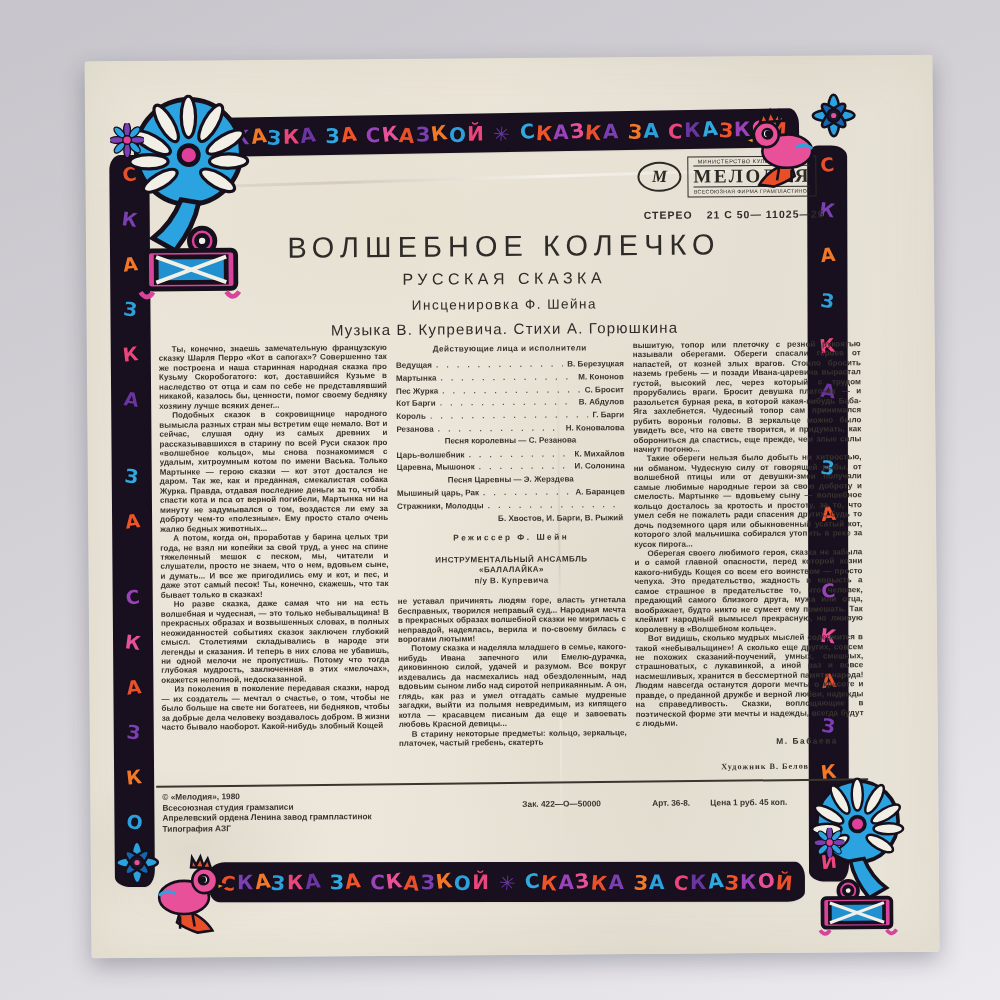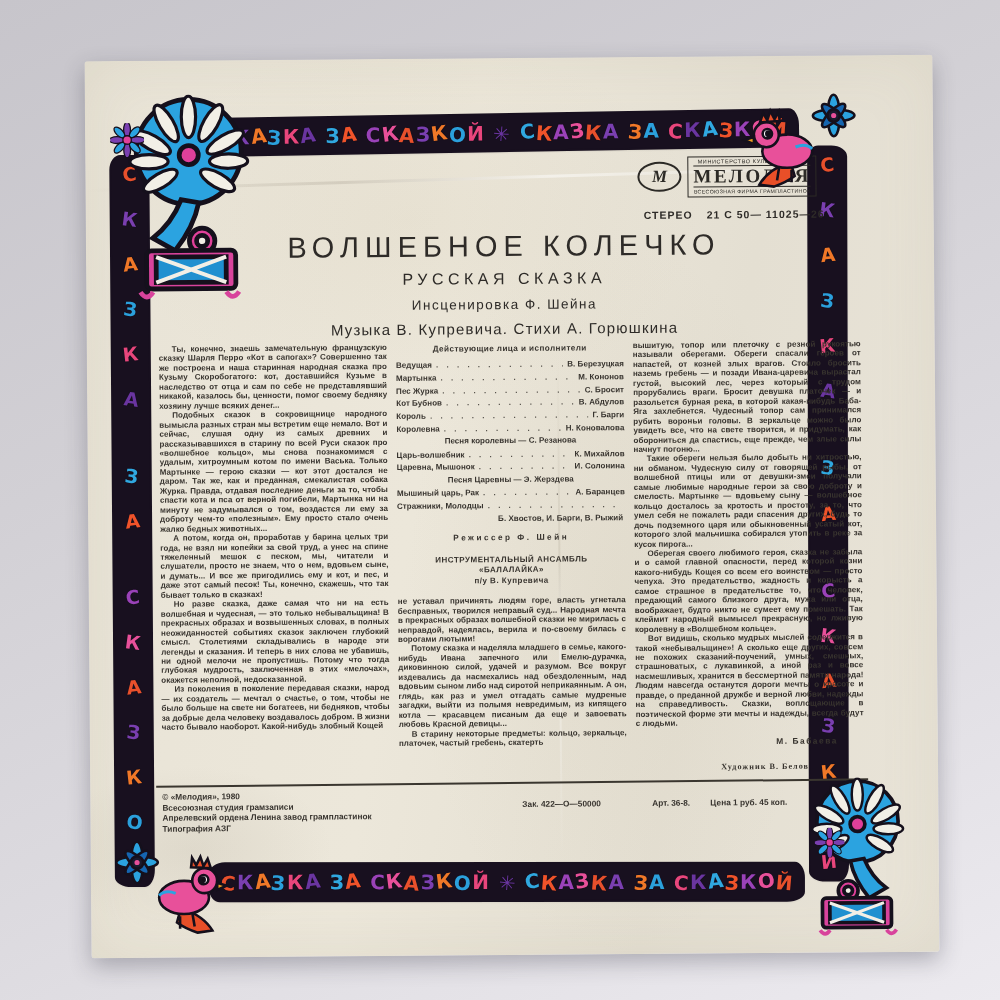--- a/index.html
+++ b/index.html
@@ -345,31 +345,31 @@
           <span class="cast-role">Мартынка</span>
           <span class="cast-dots"></span>
           <span class="cast-perf">М. Кононов</span>
         </div>
       <div class="cast-row">
           <span class="cast-role">Пес Журка</span>
           <span class="cast-dots"></span>
           <span class="cast-perf">С. Бросит</span>
         </div>
       <div class="cast-row">
-          <span class="cast-role">Кот Бубнов</span>
+          <span class="cast-role">Кот Барги</span>
           <span class="cast-dots"></span>
           <span class="cast-perf">В. Абдулов</span>
         </div>
       <div class="cast-row">
           <span class="cast-role">Король</span>
           <span class="cast-dots"></span>
           <span class="cast-perf">Г. Барги</span>
         </div>
       <div class="cast-row">
-          <span class="cast-role">Королевна</span>
+          <span class="cast-role">Резанова</span>
           <span class="cast-dots"></span>
           <span class="cast-perf">Н. Коновалова</span>
         </div>
       <div class="cast-center">Песня королевны — С. Резанова</div>
       <div class="cast-row">
           <span class="cast-role">Царь-волшебник</span>
           <span class="cast-dots"></span>
           <span class="cast-perf">К. Михайлов</span>
         </div>
       <div class="cast-row">

